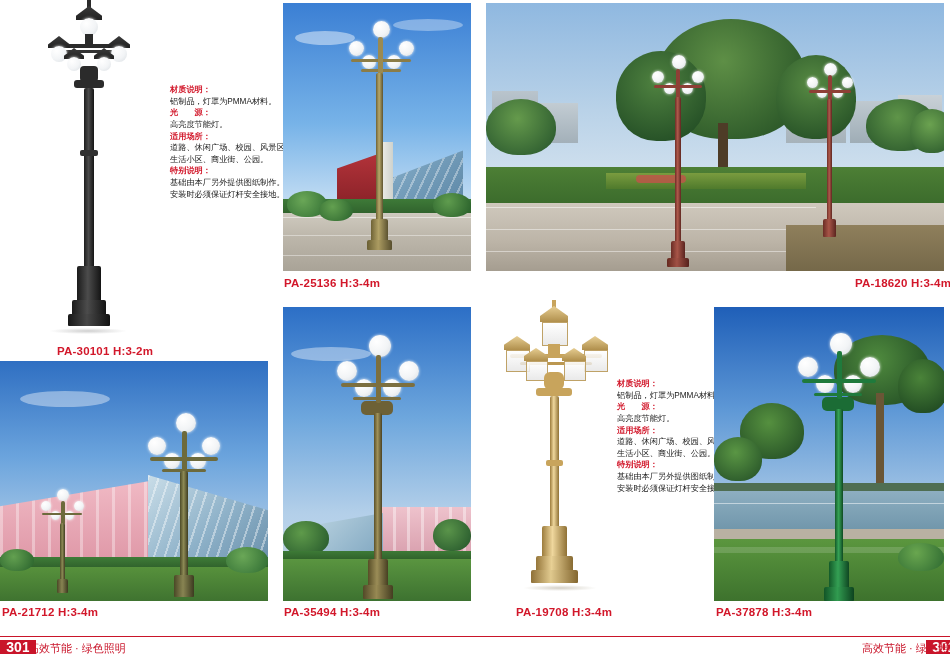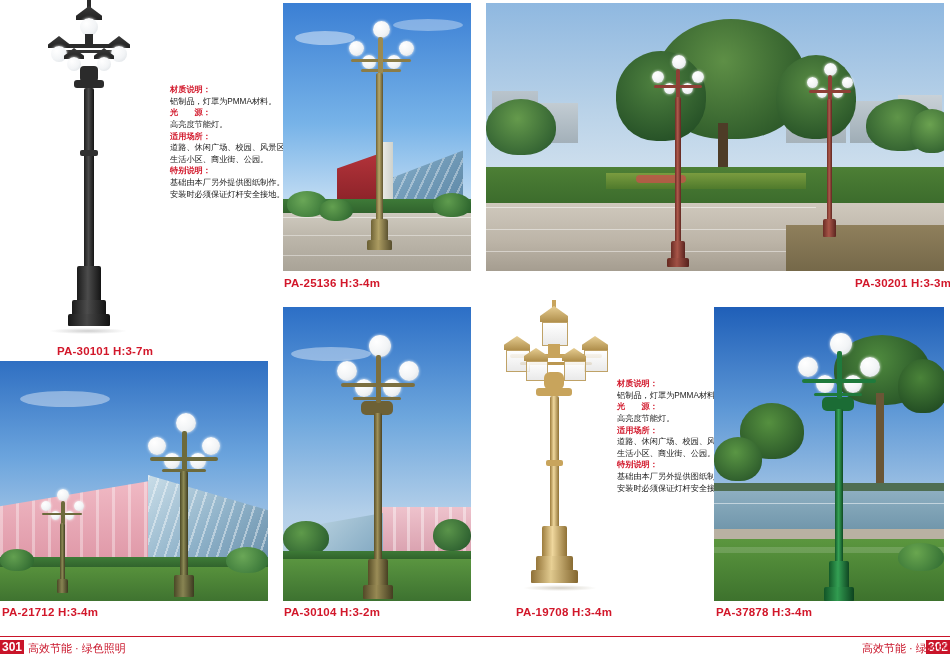--- a/index.html
+++ b/index.html
@@ -53,25 +53,25 @@
     position: absolute;
     left: 0;
     top: 636px;
     width: 950px;
     height: 1px;
     background: #c9152a;
   }
   .pagenum {
     position: absolute;
     top: 640px;
-    width: 24px;
+    width: 36px;
     height: 14px;
     background: #c9152a;
     color: #ffffff;
-    font-size: 12px;
+    font-size: 14px;
     font-weight: bold;
     line-height: 14px;
     text-align: center;
   }
   .foot-txt {
     position: absolute;
     top: 641px;
     font-size: 11px;
     color: #c9152a;
     white-space: nowrap;
@@ -164,21 +164,21 @@
 
       <div class="pole" style="left:40px;top:88px;width:10px;height:180px;background:linear-gradient(90deg,#1d1d1d,#4a4a4a 45%,#151515);"></div>
       <div style="position:absolute;left:36px;top:150px;width:18px;height:6px;background:#303030;border-radius:2px;"></div>
 
       <div class="base" style="left:33px;top:266px;width:24px;height:38px;background:linear-gradient(90deg,#1b1b1b,#4c4c4c 45%,#141414);"></div>
       <div class="base" style="left:28px;top:300px;width:34px;height:16px;background:linear-gradient(90deg,#1b1b1b,#4c4c4c 45%,#141414);"></div>
       <div class="base" style="left:24px;top:314px;width:42px;height:12px;background:linear-gradient(90deg,#181818,#474747 45%,#121212);"></div>
     </div>
     <div style="position:absolute;left:50px;top:328px;width:76px;height:6px;background:radial-gradient(ellipse at center,#cfcfcf,#ffffff 72%);"></div>
   </div>
-  <div class="caption" style="left:57px;top:345px;">PA-30101 H:3-7m</div>
+  <div class="caption" style="left:57px;top:345px;">PA-30101 H:3-2m</div>
 
   <div class="spec" style="left:170px;top:84px;">
     <div class="ln hd">材质说明：</div>
     <div class="ln">铝制品，灯罩为PMMA材料。</div>
     <div class="ln hd">光　　源：</div>
     <div class="ln">高亮度节能灯。</div>
     <div class="ln hd">适用场所：</div>
     <div class="ln">道路、休闲广场、校园、风景区、</div>
     <div class="ln">生活小区、商业街、公园。</div>
     <div class="ln hd">特别说明：</div>
@@ -278,21 +278,21 @@
       <div class="globe" style="left:5px;top:14px;width:11px;height:11px;"></div>
       <div class="globe" style="left:40px;top:14px;width:11px;height:11px;"></div>
       <div class="globe" style="left:15px;top:25px;width:10px;height:10px;"></div>
       <div class="globe" style="left:31px;top:25px;width:10px;height:10px;"></div>
       <div class="arm" style="left:7px;top:27px;width:42px;height:3px;background:#8e3f36;"></div>
       <div class="pole" style="left:26px;top:12px;width:4px;height:26px;background:#8e3f36;"></div>
       <div class="pole" style="left:25px;top:36px;width:5px;height:124px;background:linear-gradient(90deg,#6e2e27,#b05a4c 45%,#5e2620);"></div>
       <div class="base" style="left:21px;top:156px;width:13px;height:18px;background:linear-gradient(90deg,#6a2c25,#a85548 45%,#5a241f);"></div>
     </div>
   </div>
-  <div class="caption" style="left:855px;top:277px;">PA-30201 H:3-3m</div>
+  <div class="caption" style="left:855px;top:277px;">PA-18620 H:3-4m</div>
 
   <div class="photo" id="photo-30103">
     <div class="sky"></div>
     <div style="position:absolute;left:20px;top:30px;width:90px;height:16px;background:rgba(255,255,255,.4);border-radius:50%;"></div>
 
     <div style="position:absolute;left:0px;top:120px;width:150px;height:90px;background:linear-gradient(180deg,#f0b9c4,#dd94a4);clip-path:polygon(0 28%,100% 0,100% 100%,0 100%);"></div>
     <div style="position:absolute;left:0px;top:120px;width:150px;height:90px;clip-path:polygon(0 28%,100% 0,100% 100%,0 100%);
       background:repeating-linear-gradient(90deg, rgba(255,255,255,.35) 0 3px, rgba(255,255,255,0) 3px 16px);"></div>
 
     <div style="position:absolute;left:148px;top:114px;width:120px;height:88px;background:linear-gradient(135deg,#c9dde8 0%,#8fb2c9 55%,#6a90ab 100%);clip-path:polygon(0 0,100% 40%,100% 100%,0 100%);"></div>
@@ -357,21 +357,21 @@
       <div class="globe" style="left:52px;top:44px;width:18px;height:18px;"></div>
       <div class="arm" style="left:10px;top:48px;width:74px;height:4px;background:#7c6f3f;"></div>
       <div class="arm" style="left:22px;top:62px;width:48px;height:3px;background:#7c6f3f;"></div>
       <div style="position:absolute;left:30px;top:66px;width:32px;height:14px;background:#6d6136;border-radius:5px;"></div>
       <div class="pole" style="left:45px;top:20px;width:5px;height:48px;background:#7c6f3f;"></div>
       <div class="pole" style="left:43px;top:78px;width:8px;height:152px;background:linear-gradient(90deg,#5a5029,#a0925a 45%,#4a4223);"></div>
       <div class="base" style="left:37px;top:224px;width:20px;height:30px;background:linear-gradient(90deg,#574d27,#9b8d57 45%,#473f22);"></div>
       <div class="base" style="left:32px;top:250px;width:30px;height:14px;background:linear-gradient(90deg,#534928,#978953 45%,#443d21);"></div>
     </div>
   </div>
-  <div class="caption" style="left:284px;top:606px;">PA-30104 H:3-2m</div>
+  <div class="caption" style="left:284px;top:606px;">PA-35494 H:3-4m</div>
 
   <div class="photo" id="photo-30202">
     <div style="position:absolute;left:18px;top:0px;width:104px;height:292px;">
 
       <div style="position:absolute;left:48px;top:0px;width:4px;height:8px;background:#c8a45c;"></div>
       <div style="position:absolute;left:36px;top:6px;width:28px;height:16px;background:linear-gradient(180deg,#e6cd92,#b08f4c);clip-path:polygon(50% 0,100% 62%,100% 100%,0 100%,0 62%);"></div>
       <div style="position:absolute;left:38px;top:22px;width:24px;height:22px;background:linear-gradient(180deg,rgba(255,255,255,.92),rgba(226,226,226,.75));border:1px solid #bfa267;"></div>
       <div style="position:absolute;left:44px;top:44px;width:12px;height:10px;background:#c8a45c;"></div>
 
       <div class="arm" style="left:6px;top:54px;width:92px;height:4px;background:#c8a45c;"></div>

